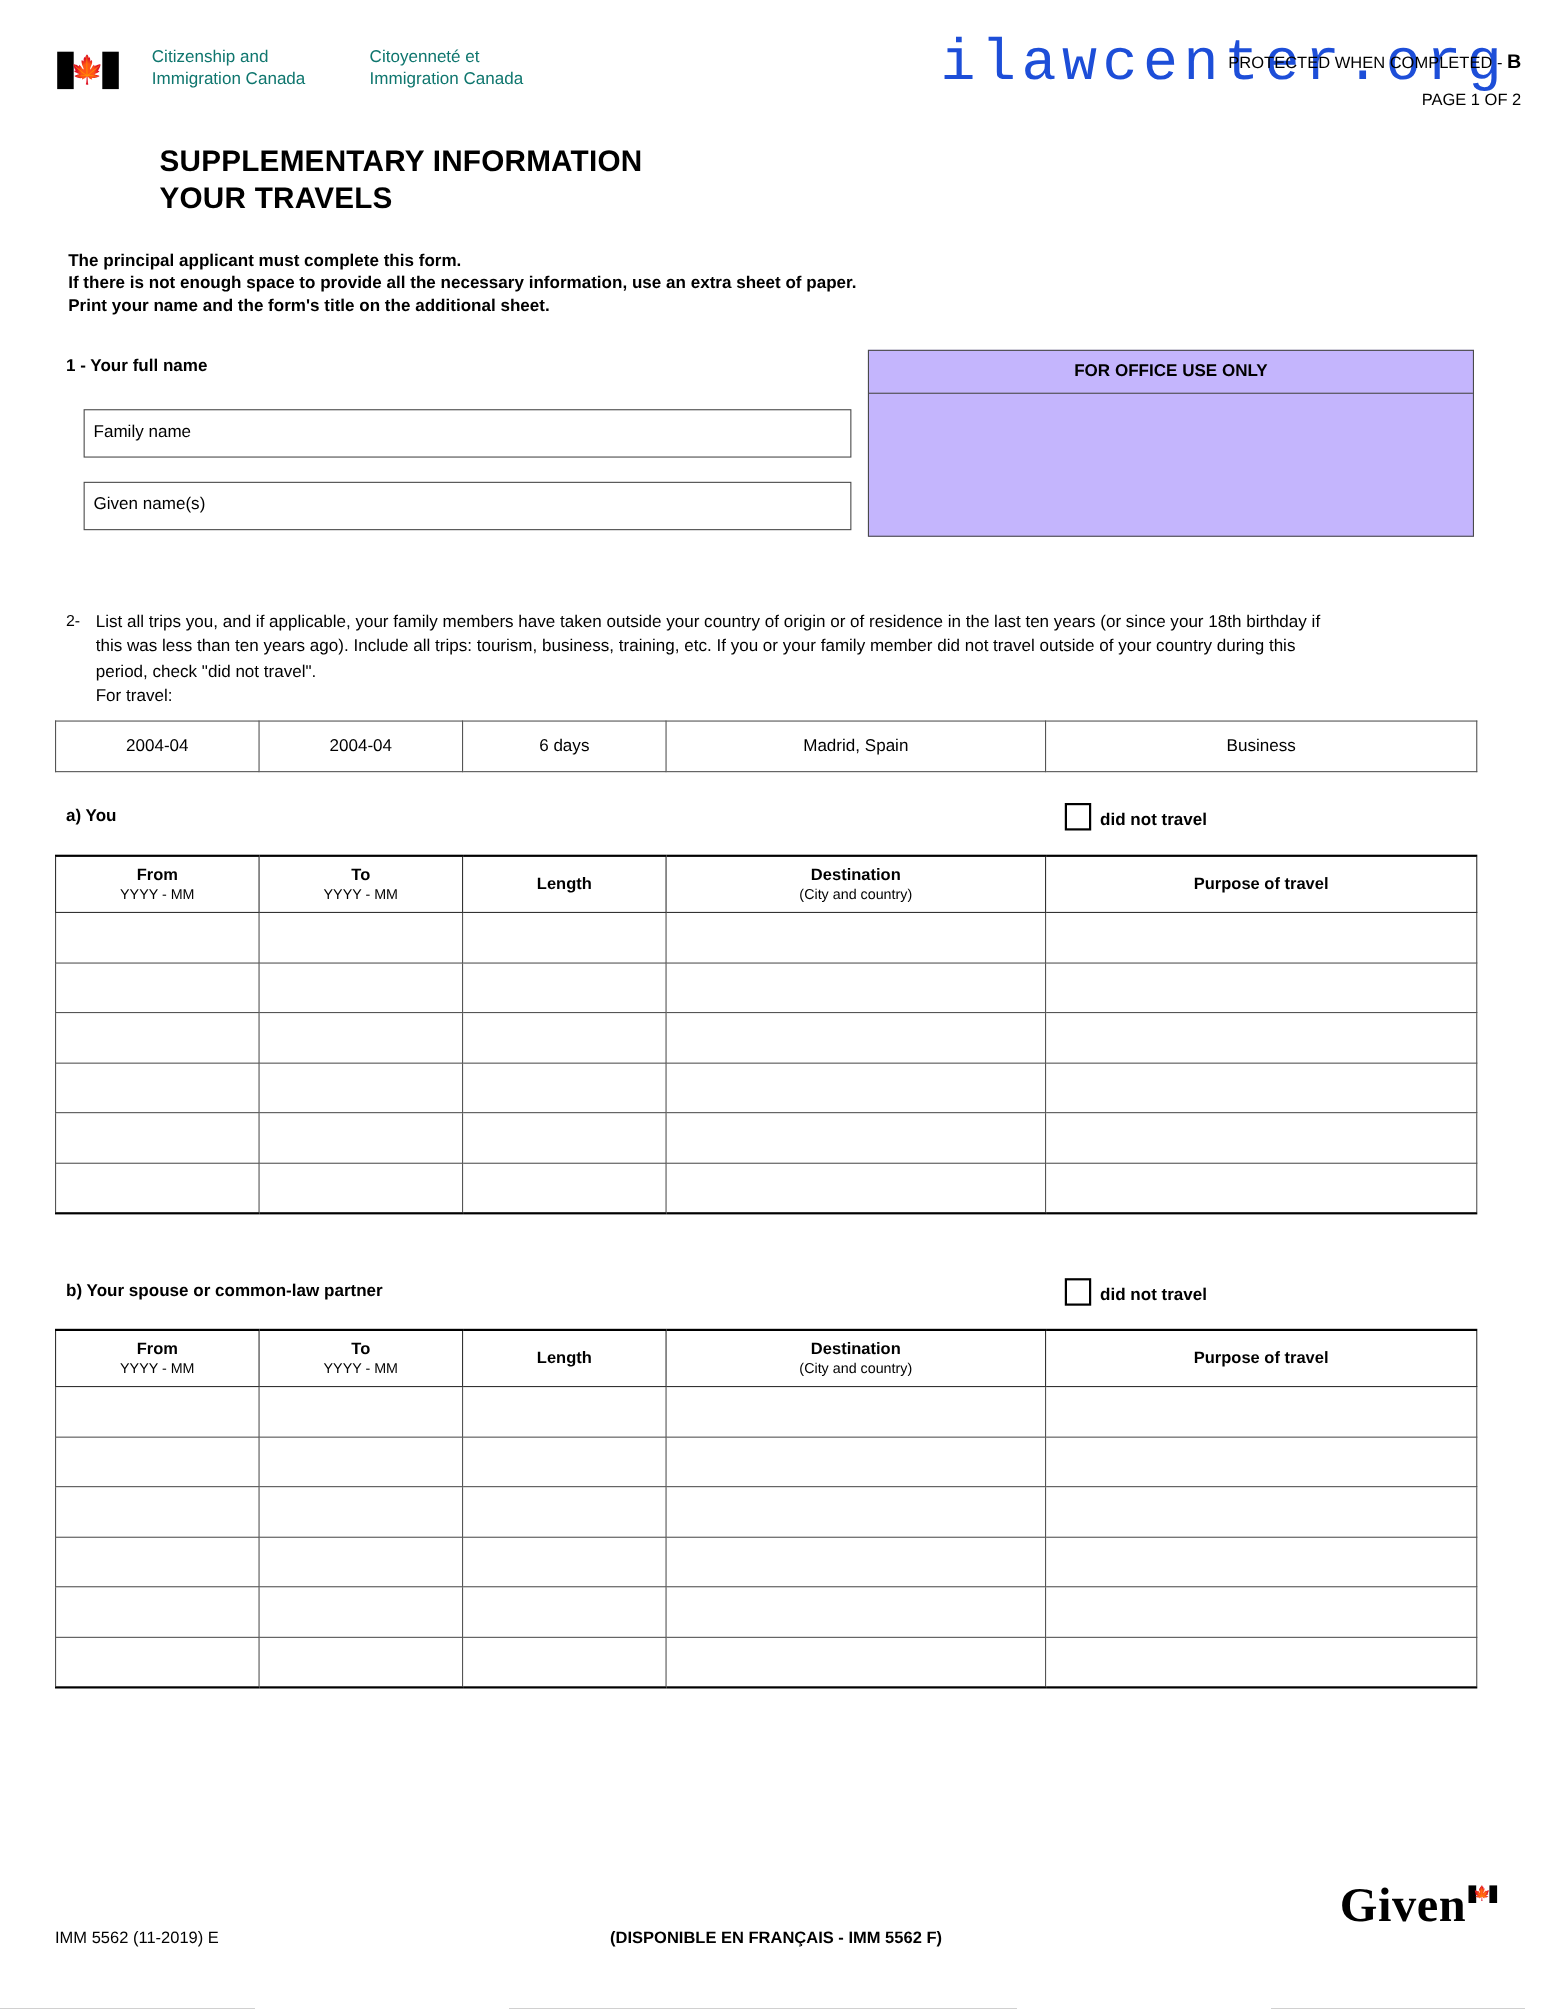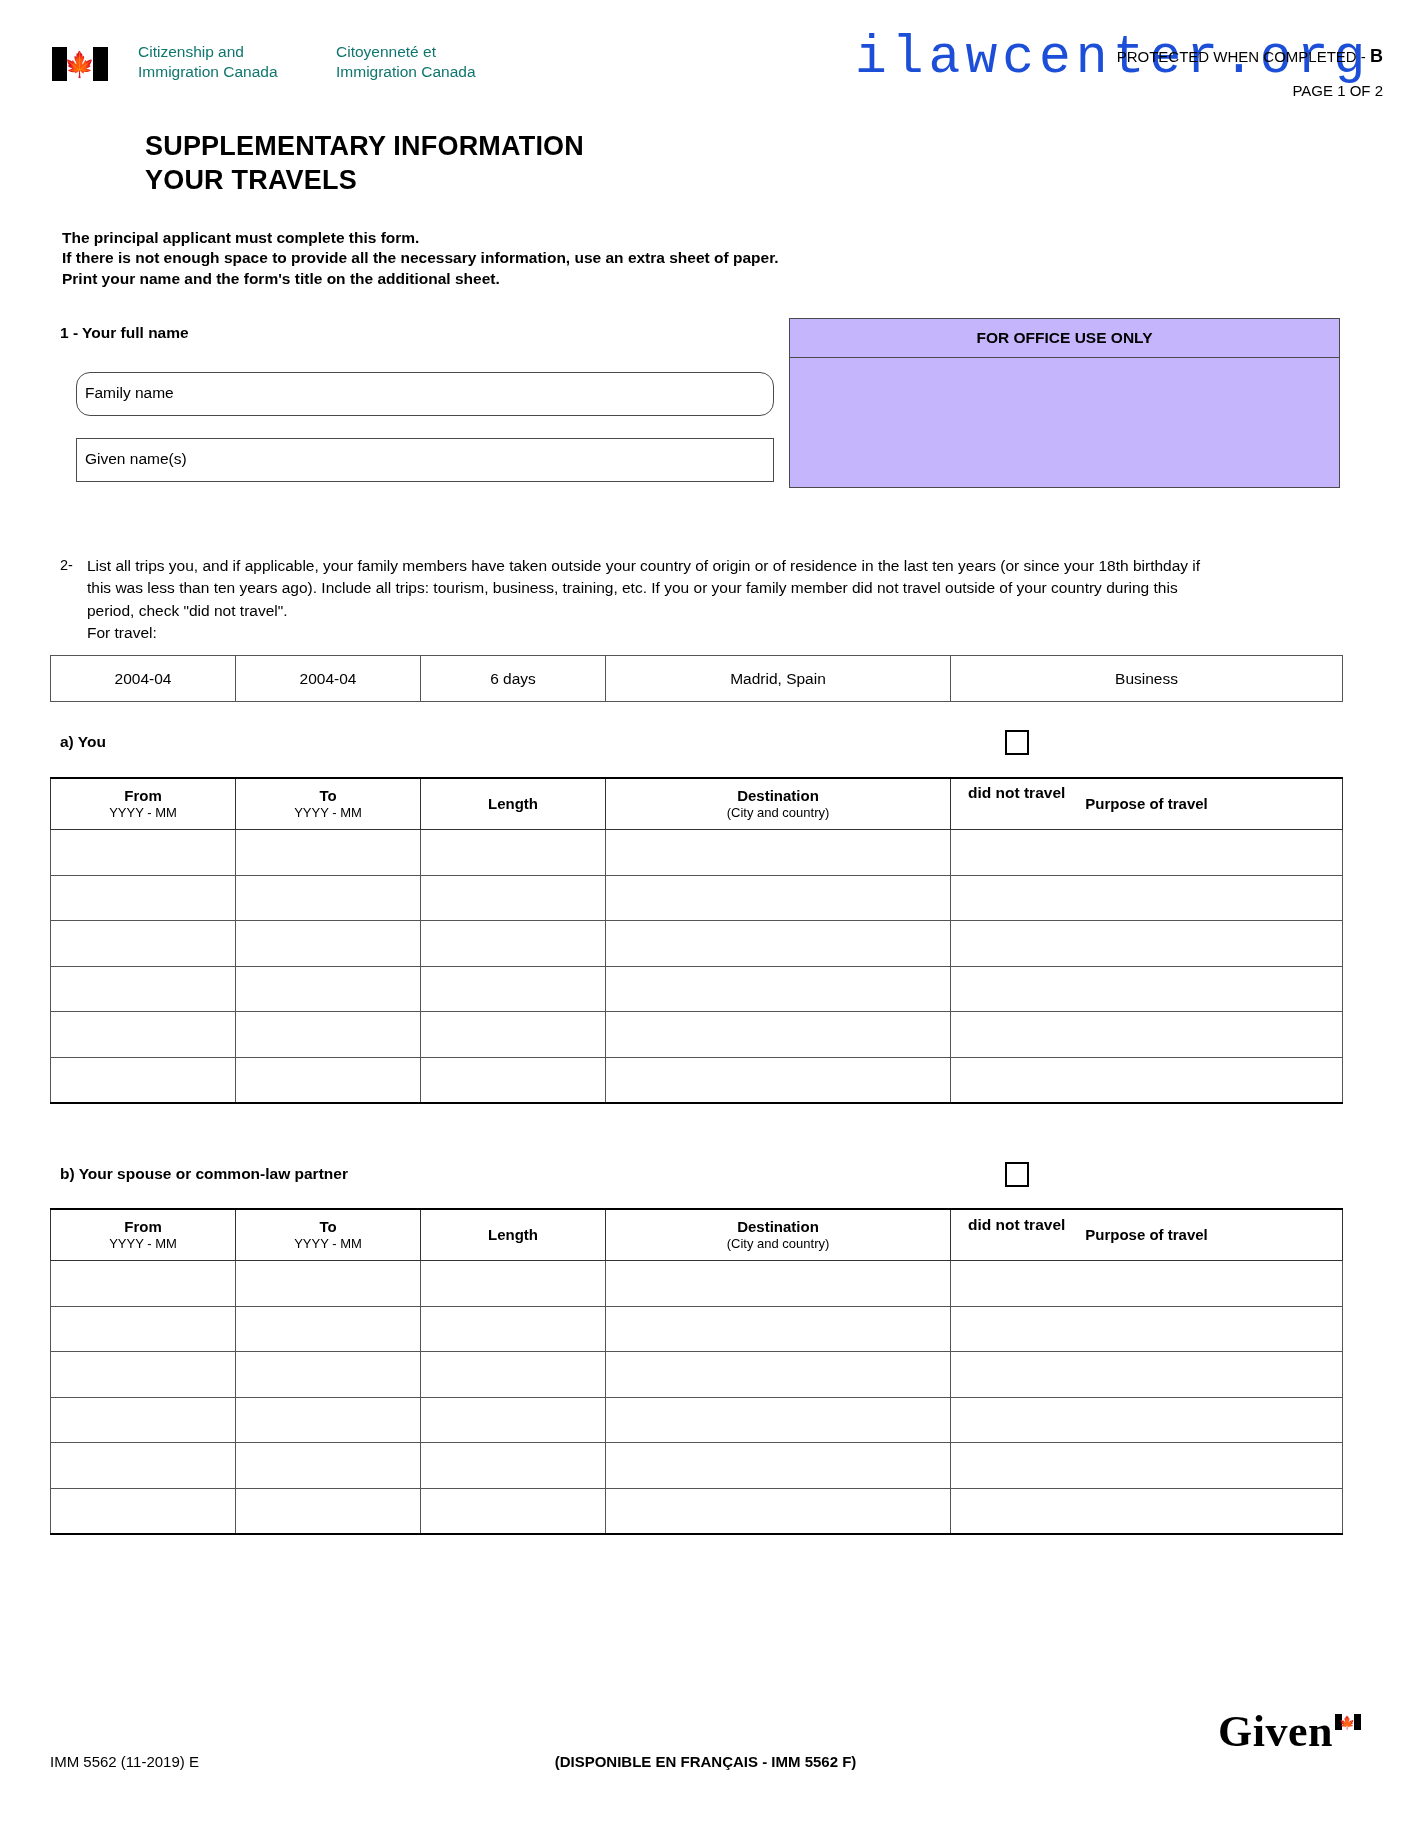--- a/index.html
+++ b/index.html
@@ -138,21 +138,21 @@
     box-sizing: border-box;
     background: #fff;
   }
   .namebox .ph {
     position: absolute;
     left: 8px;
     top: 11px;
     font-size: 15.5px;
     color: #000;
   }
-  .namebox.family { top: 372px; border-radius: 14px; }
+  .namebox.family { top: 372px; }
   .namebox.given  { top: 438px; }
 
   .officebox {
     position: absolute;
     left: 789px;
     top: 318px;
     width: 551px;
     height: 170px;
     border: 1px solid #4a4a4a;
     box-sizing: border-box;
@@ -208,23 +208,22 @@
   
   .sec-head {
     position: absolute;
     font-size: 15.5px;
     font-weight: bold;
     color: #000;
   }
   .dnt {
     position: absolute;
     display: flex;
-    align-items: center;
-    gap: 29px;
-    flex-direction: column;
+    align-items: flex-end;
+    gap: 8px;
   }
   .dnt .box {
     width: 24px;
     height: 25px;
     border: 2px solid #000;
     box-sizing: border-box;
     background: #fff;
   }
   .dnt .lbl {
     font-size: 15.5px;

